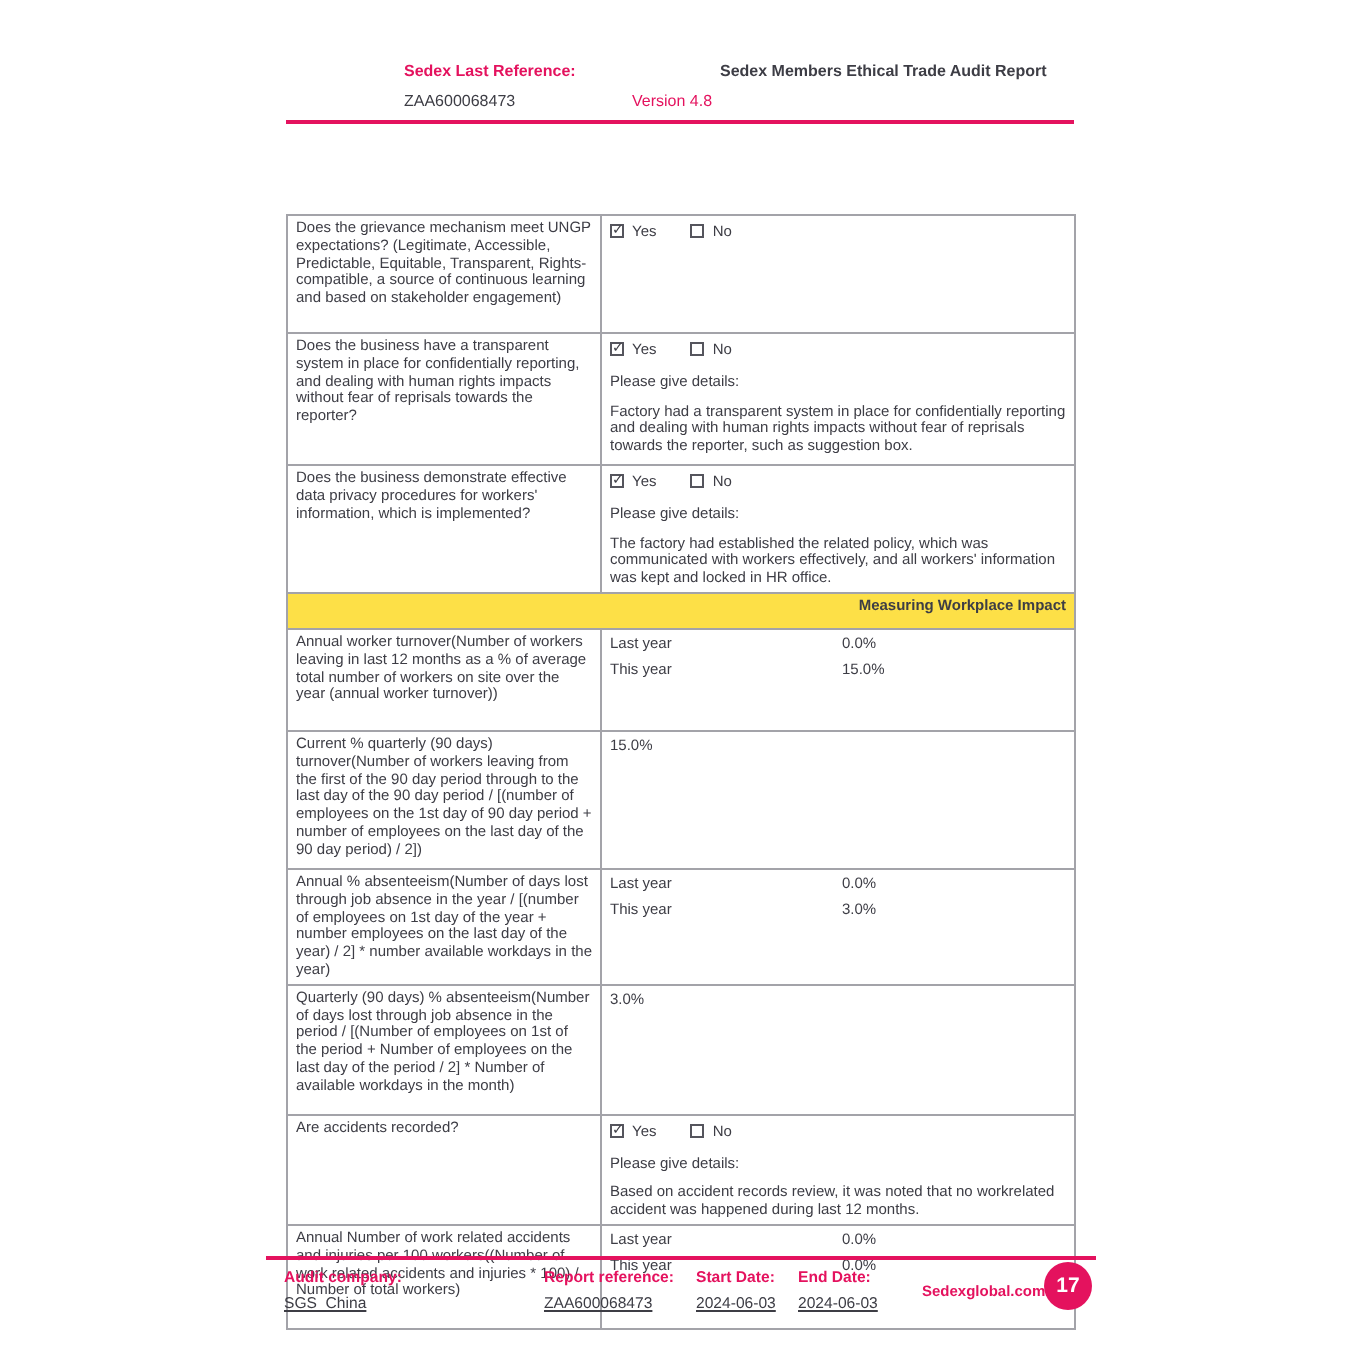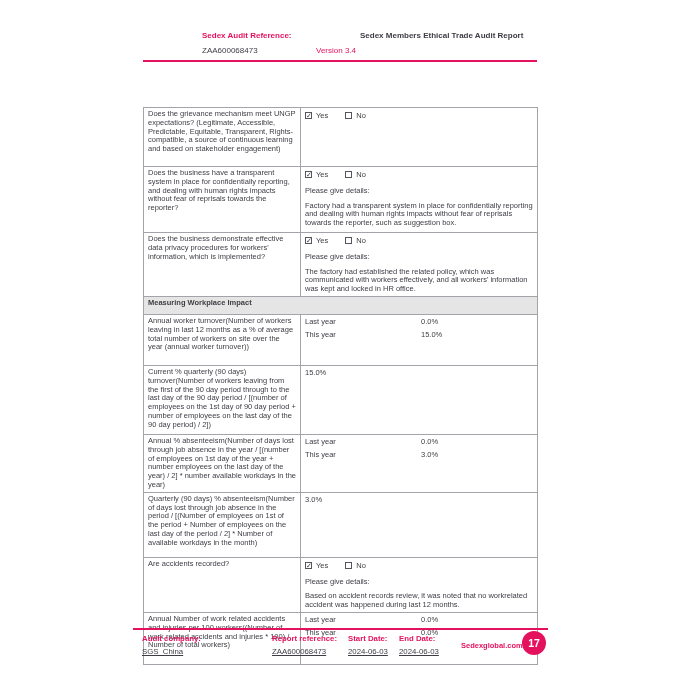--- a/index.html
+++ b/index.html
@@ -27,21 +27,21 @@
   .rule-bottom{left:133px;top:628px;width:415px;}
   
   table.audit{
     position:absolute;left:143px;top:107px;width:394px;
     border-collapse:collapse;table-layout:fixed;
     font-size:7.5px;line-height:8.8px;color:#3d3d45;
   }
   table.audit td{border:1px solid #a3a3a9;vertical-align:top;padding:2px 4px;}
   td.q{width:157px;}
   td.a{width:237px;}
-  .section-hdr{background:#e5e5e5;text-align:left;font-weight:bold;padding:2px 4px;}
+  .section-hdr{background:#fde047;text-align:right;font-weight:bold;padding:2px 4px;}
   .yn{margin-top:1px;white-space:nowrap;}
   .opt{display:inline-block;}
   .opt + .opt{margin-left:15px;}
   .cb{
     display:inline-block;width:7px;height:7px;border:1px solid #55555d;
     margin-right:4px;position:relative;top:1px;background:#fff;box-sizing:border-box;
   }
   .cb.checked::after{
     content:"\2713";position:absolute;left:0px;top:-1px;
     font-size:7px;line-height:7px;color:#3d3d45;
@@ -61,26 +61,26 @@
     background:#e4125e;color:#fff;font-size:10.5px;font-weight:bold;
     display:flex;align-items:center;justify-content:center;
   }
 </style>
 </head>
 <body>
 
 <div class="page">
 
   <div class="hdr-col hdr-col-1">
-    <div class="hdr-label">Sedex Audit Reference:</div>
+    <div class="hdr-label">Sedex Last Reference:</div>
     <div class="hdr-value">ZAA600068473</div>
   </div>
   <div class="hdr-col hdr-col-2">
     <div class="hdr-dark">Sedex Members Ethical Trade Audit Report</div>
-    <div class="hdr-version">Version 3.4</div>
+    <div class="hdr-version">Version 4.8</div>
   </div>
   <div class="rule rule-top"></div>
 
   <table class="audit">
     <colgroup>
         <col style="width:157px">
         <col style="width:237px">
       </colgroup>
     <tbody>
 

